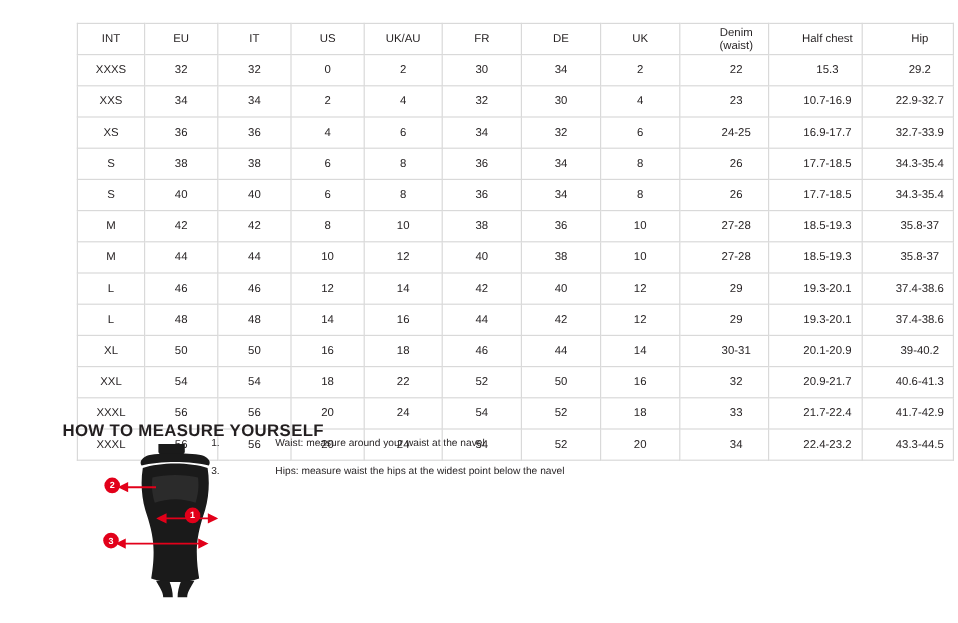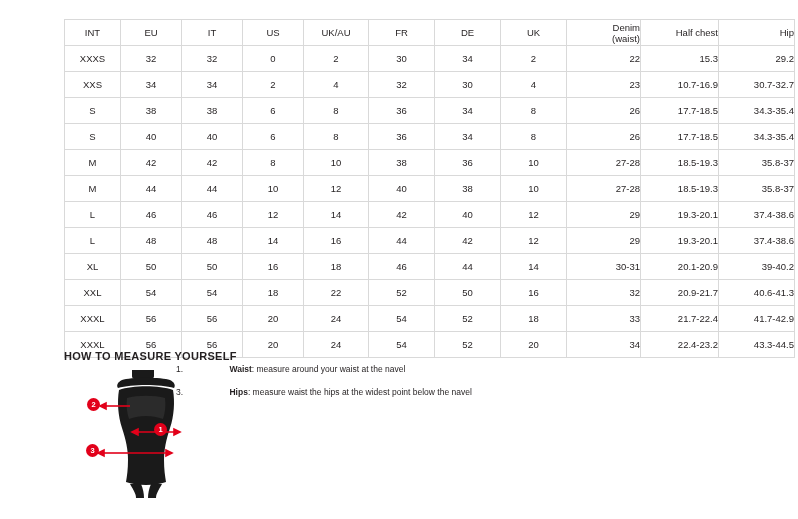--- a/index.html
+++ b/index.html
@@ -40,42 +40,42 @@
     text-align: center;
     vertical-align: middle;
     color: #231f20;
     padding: 0;
   }
   table.size-table th {
     font-weight: normal;
   }
   table.size-table td.left-cell,
   table.size-table th.left-cell {
-    text-align: right;
+    text-align: center;
     padding-left: 20px;
   }
   
   col.c0 { width: 56px; }
   col.c1 { width: 61px; }
   col.c2 { width: 61px; }
   col.c3 { width: 61px; }
   col.c4 { width: 65px; }
   col.c5 { width: 66px; }
   col.c6 { width: 66px; }
   col.c7 { width: 66px; }
   col.c8 { width: 74px; }
   col.c9 { width: 78px; }
   col.c10 { width: 76px; }
 
   
   .measure-title {
     position: absolute;
-    left: 64px;
+    left: 52px;
     top: 350px;
-    font-size: 11px;
+    font-size: 14px;
     font-weight: bold;
     letter-spacing: 0.3px;
     color: #231f20;
   }
   .figure {
     position: absolute;
     left: 86px;
     top: 368px;
     width: 120px;
     height: 130px;
@@ -91,21 +91,21 @@
     line-height: 11px;
     margin-bottom: 12px;
     list-style: none;
     color: #231f20;
   }
   .instructions ol {
     margin: 0;
     padding: 0;
   }
   .instructions .num { }
-  .instructions b { font-weight: bold; padding-left: 44px; }
+  .instructions b { font-weight: normal; padding-left: 44px; }
 
   .badge {
     position: absolute;
     width: 13px;
     height: 13px;
     border-radius: 50%;
     background: #e2001a;
     color: #ffffff;
     font-size: 7.5px;
     line-height: 13px;
@@ -169,21 +169,34 @@
             <td>XXS</td>
             <td>34</td>
             <td>34</td>
             <td>2</td>
             <td>4</td>
             <td>32</td>
             <td>30</td>
             <td>4</td>
             <td class="left-cell">23</td>
             <td class="left-cell">10.7-16.9</td>
-            <td class="left-cell">30.7-32.7</td>
+            <td class="left-cell">22.9-32.7</td>
+          </tr>
+          <tr>
+            <td>XS</td>
+            <td>36</td>
+            <td>36</td>
+            <td>4</td>
+            <td>6</td>
+            <td>34</td>
+            <td>32</td>
+            <td>6</td>
+            <td class="left-cell">24-25</td>
+            <td class="left-cell">16.9-17.7</td>
+            <td class="left-cell">32.7-33.9</td>
           </tr>
           <tr>
             <td>S</td>
             <td>38</td>
             <td>38</td>
             <td>6</td>
             <td>8</td>
             <td>36</td>
             <td>34</td>
             <td>8</td>

